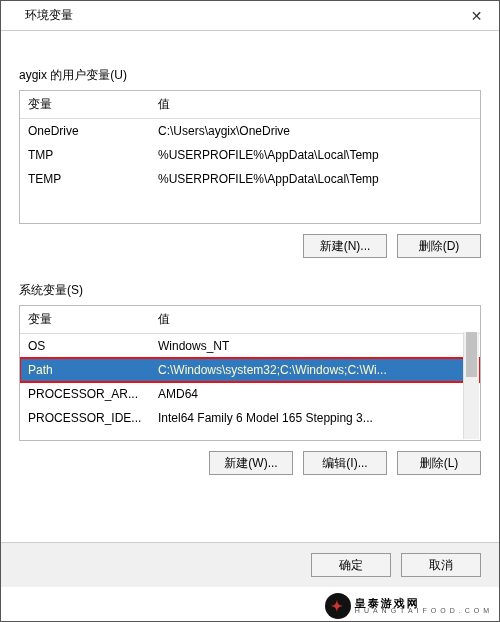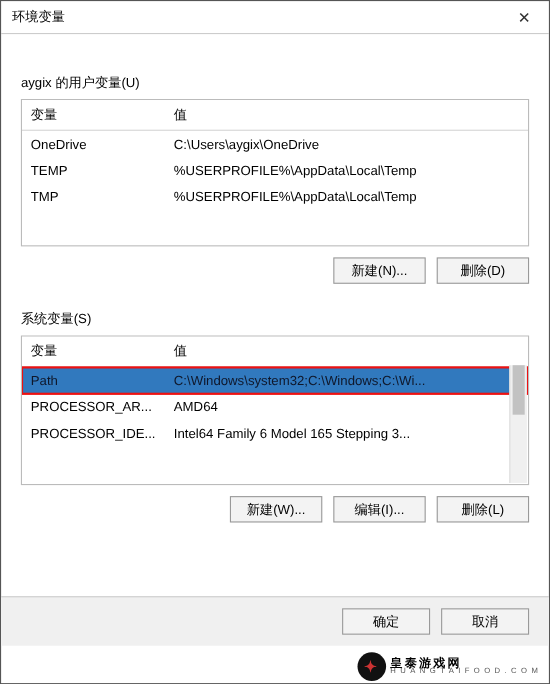--- a/index.html
+++ b/index.html
@@ -17,21 +17,21 @@
     width: 500px;
     height: 622px;
     background: #fff;
     border: 1px solid #555;
     position: relative;
   }
   .titlebar {
     height: 30px;
     display: flex;
     align-items: center;
-    padding-left: 10px;
+    padding-left: 24px;
     border-bottom: 1px solid #ccc;
     font-size: 12px;
   }
   .titlebar .title { flex: 1; }
   .close-btn {
     width: 45px;
     height: 30px;
     display: flex;
     align-items: center;
     justify-content: center;
@@ -73,21 +73,21 @@
     overflow: hidden;
     text-overflow: ellipsis;
     font-size: 12px;
   }
   .col-name { width: 130px; }
   .highlight-row {
     outline: 2px solid #e11;
     outline-offset: -1px;
     background: #d8e6f2;
   }
-  .highlight-row td { background: #3179be; color: #0f172a; }
+  .highlight-row td { background: #3179be; color: #fef9c3; }
   .scrollbar-v {
     position: absolute;
     right: 1px;
     top: 26px;
     bottom: 1px;
     width: 16px;
     background: #f0f0f0;
     border-left: 1px solid #ddd;
   }
   .scrollbar-v .thumb {
@@ -189,25 +189,25 @@
             <th>变量</th>
             <th>值</th>
           </tr>
         </thead>
         <tbody>
           <tr>
             <td>OneDrive</td>
             <td>C:\Users\aygix\OneDrive</td>
           </tr>
           <tr>
+            <td>TMP</td>
+            <td>%USERPROFILE%\AppData\Local\Temp</td>
+          </tr>
+          <tr>
             <td>TEMP</td>
-            <td>%USERPROFILE%\AppData\Local\Temp</td>
-          </tr>
-          <tr>
-            <td>TMP</td>
             <td>%USERPROFILE%\AppData\Local\Temp</td>
           </tr>
         </tbody>
       </table>
     </div>
     <div class="btn-row">
       <div class="btn">
           <span>新建(N)...</span>
         </div>
       <div class="btn">
@@ -224,20 +224,24 @@
             <col class="col-name">
             <col>
           </colgroup>
         <thead>
           <tr>
             <th>变量</th>
             <th>值</th>
           </tr>
         </thead>
         <tbody>
+          <tr>
+            <td>OS</td>
+            <td>Windows_NT</td>
+          </tr>
           <tr class="highlight-row">
             <td>Path</td>
             <td>C:\Windows\system32;C:\Windows;C:\Wi...</td>
           </tr>
           <tr>
             <td>PROCESSOR_AR...</td>
             <td>AMD64</td>
           </tr>
           <tr>
             <td>PROCESSOR_IDE...</td>

